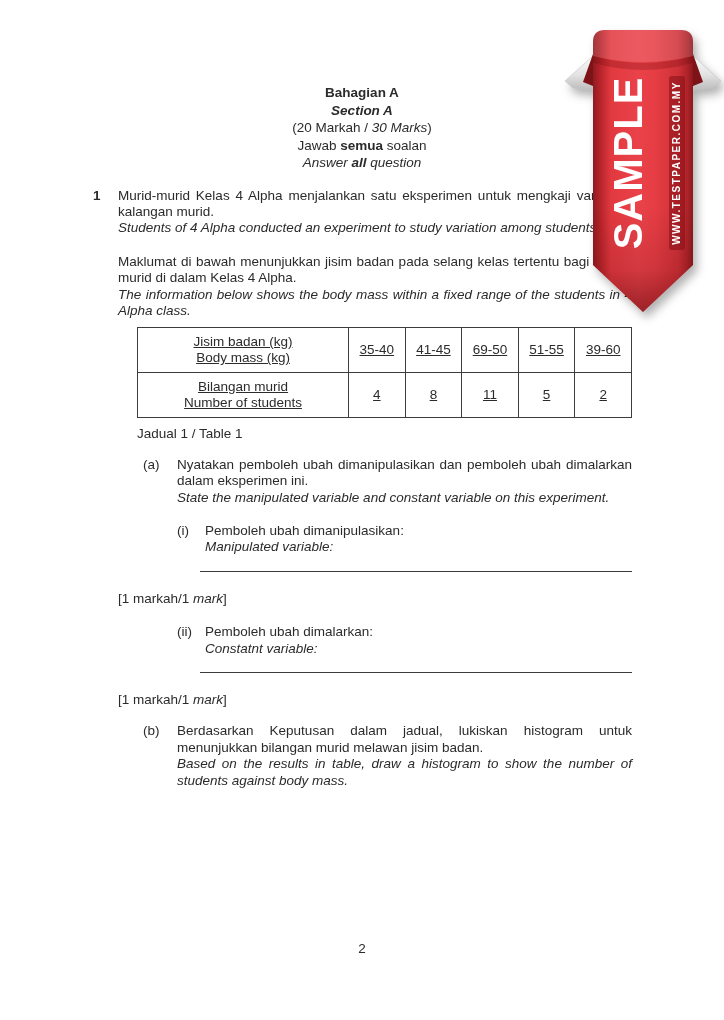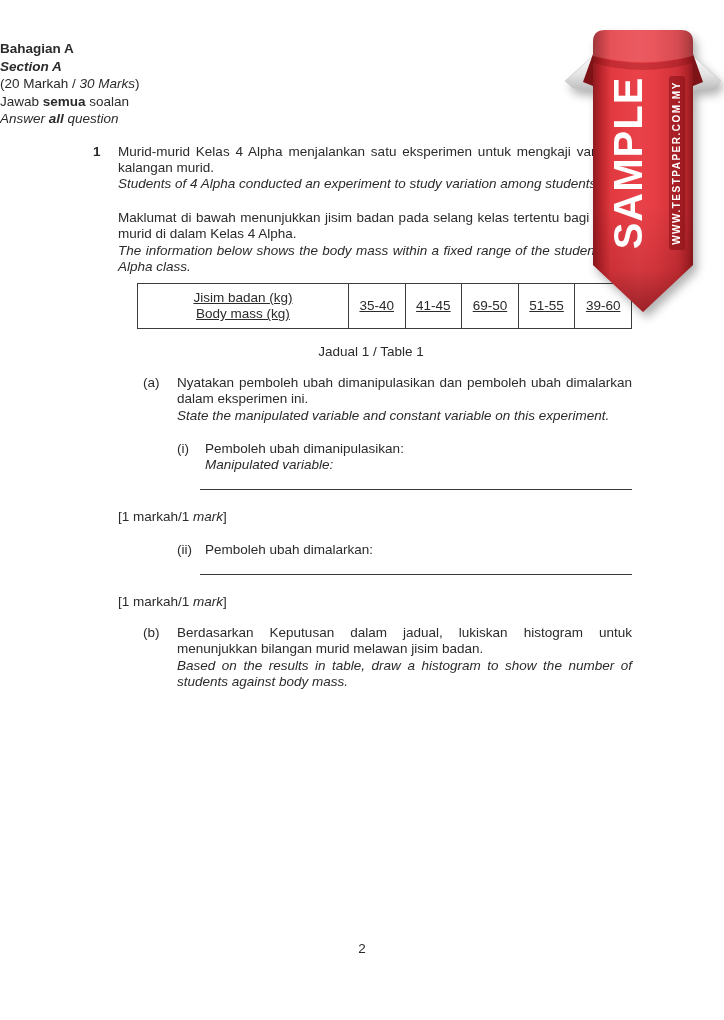--- a/index.html
+++ b/index.html
@@ -12,39 +12,39 @@
     line-height:16.4px;
     color:#2b2b2b;
     overflow:hidden;
   }
   .b{font-weight:bold;}
   .i{font-style:italic;}
   .bi{font-weight:bold;font-style:italic;}
   .jt{text-align:justify;}
 
   
-  .hdr{padding-top:40px;text-align:left;line-height:17.5px;}
+  .hdr{padding-top:84px;text-align:center;line-height:17.5px;}
 
   
   .content{margin:0 92px 0 93px;}
   .qrow{display:flex;margin-top:16px;}
   .qnum{width:25px;font-weight:bold;flex:none;}
   .qbody{flex:1;min-width:0;}
   .para{margin-top:17px;}
 
   
   .rtable{border-collapse:collapse;margin:8px 0 0 19px;table-layout:fixed;text-decoration:underline;}
   .rtable td{
     border:1.5px solid #3c3c3c;
     text-align:center;vertical-align:middle;
     height:44px;padding:0 2px;
   }
   .rtable td.lbl{width:208px;}
   .rtable td.val{width:52px;}
-  .tcaption{width:468px;margin-left:19px;text-align:center;margin-top:15px;}
+  .tcaption{width:468px;margin-left:19px;margin-top:8px;}
 
   
   .part{display:flex;margin-left:25px;margin-top:14px;}
   .plabel{width:34px;flex:none;}
   .ptext{flex:1;min-width:0;}
   .item{display:flex;margin-left:59px;margin-top:17px;}
   .ilabel{width:28px;flex:none;}
   .itext{flex:1;min-width:0;}
   .ansline{margin-left:82px;margin-top:15px;border-bottom:1.5px solid #3a3a3a;height:0;}
   .marks{margin-top:19px;}
@@ -146,20 +146,31 @@
             <td class="lbl">
               <div>Jisim badan (kg)</div>
               <div>Body mass (kg)</div>
             </td>
             <td class="val">35-40</td>
             <td class="val">41-45</td>
             <td class="val">69-50</td>
             <td class="val">51-55</td>
             <td class="val">39-60</td>
           </tr>
+          <tr>
+            <td class="lbl">
+              <div>Bilangan murid</div>
+              <div>Number of students</div>
+            </td>
+            <td class="val">4</td>
+            <td class="val">8</td>
+            <td class="val">11</td>
+            <td class="val">5</td>
+            <td class="val">2</td>
+          </tr>
         </tbody>
           </table>
         <div class="tcaption">Jadual 1 / Table 1</div>
 
         <div class="part">
           <div class="plabel">(a)</div>
           <div class="ptext">
             <div class="jt">Nyatakan pemboleh ubah dimanipulasikan dan pemboleh ubah dimalarkan dalam eksperimen ini.</div>
             <div class="i jt">State the manipulated variable and constant variable on this experiment.</div>
           </div>
@@ -172,20 +183,21 @@
             <div class="i">Manipulated variable:</div>
           </div>
         </div>
         <div class="ansline"></div>
         <div class="marks"><span>[1 markah/1 </span><span class="i">mark</span><span>]</span></div>
 
         <div class="item">
           <div class="ilabel">(ii)</div>
           <div class="itext">
             <div>Pemboleh ubah dimalarkan:</div>
+            <div class="i">Constatnt variable:</div>
           </div>
         </div>
         <div class="ansline"></div>
         <div class="marks"><span>[1 markah/1 </span><span class="i">mark</span><span>]</span></div>
 
         <div class="part" style="margin-top:15px;">
           <div class="plabel">(b)</div>
           <div class="ptext">
             <div class="jt">Berdasarkan Keputusan dalam jadual, lukiskan histogram untuk menunjukkan bilangan murid melawan jisim badan.</div>
             <div class="i jt">Based on the results in table, draw a histogram to show the number of students against body mass.</div>

